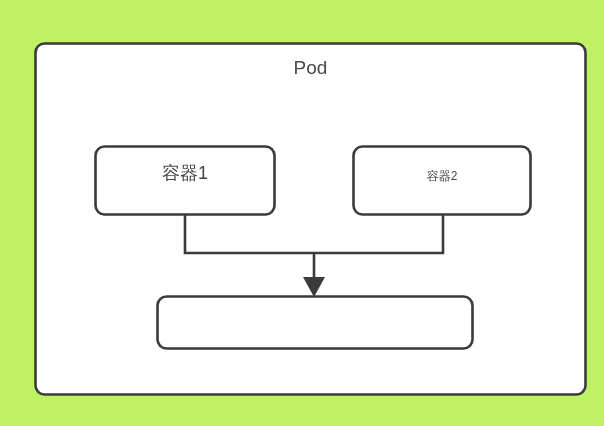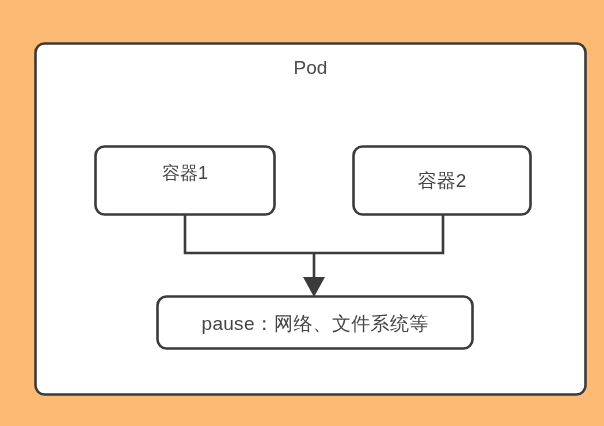--- a/index.html
+++ b/index.html
@@ -10,21 +10,21 @@
   body {
     width: 604px;
     height: 426px;
     font-family: "Liberation Sans", "DejaVu Sans", sans-serif;
     overflow: hidden;
   }
   #canvas {
     position: relative;
     width: 604px;
     height: 426px;
-    background: #fdba74;
+    background: #bef264;
   }
   #diagram-svg {
     position: absolute;
     left: 0;
     top: 0;
     width: 604px;
     height: 426px;
     display: block;
   }
   .box-rect {
@@ -66,21 +66,21 @@
   #container1-label {
     left: 95px;
     top: 161px;
     width: 180px;
     font-size: 18px;
   }
   #container2-label {
     left: 353px;
     top: 168px;
     width: 178px;
-    font-size: 19px;
+    font-size: 12px;
   }
   #pause-label {
     left: 157px;
     top: 311px;
     width: 316px;
     font-size: 19px;
     letter-spacing: 0.3px;
   }
 </style>
 </head>
@@ -106,15 +106,14 @@
 
     <polygon class="arrow-head" points="303,277 325,277 314,297"></polygon>
   </svg>
 
   <div class="node-label" id="pod-title">Pod</div>
 
   <div class="node-label" id="container1-label">容器1</div>
 
   <div class="node-label" id="container2-label">容器2</div>
 
-  <div class="node-label" id="pause-label">pause：网络、文件系统等</div>
 
 </div>
 
 </body></html>

